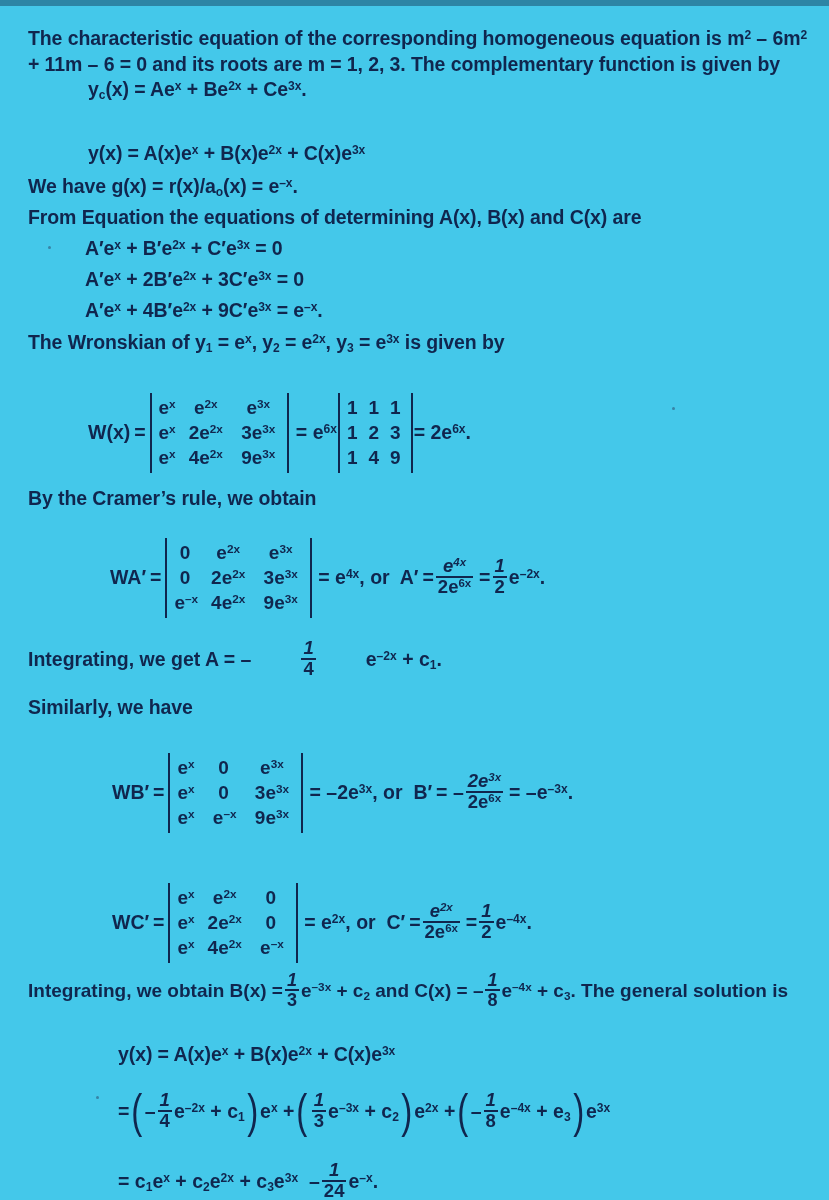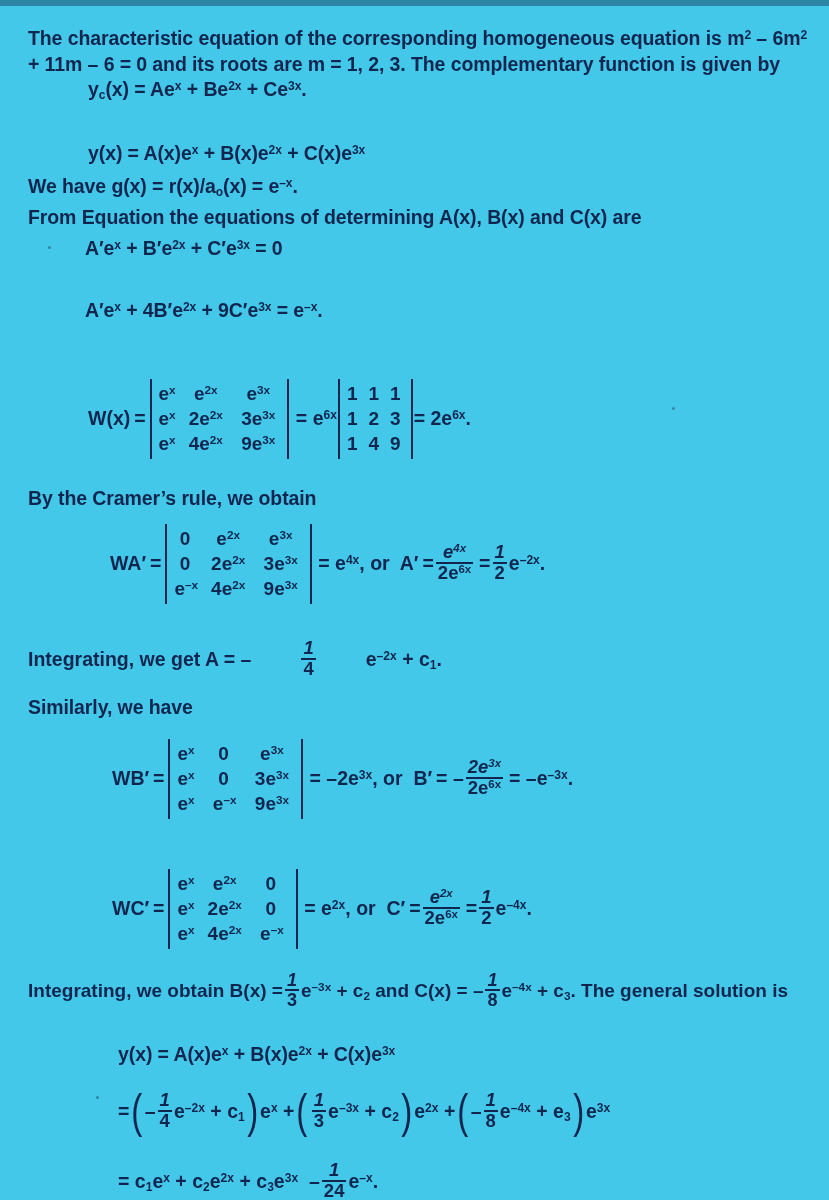--- a/index.html
+++ b/index.html
@@ -61,21 +61,21 @@
   .frac .num { display: block; padding: 0 2px; font-style: italic; }
   .frac .den { display: block; padding: 0 2px; border-top: 2px solid #10264e; }
 
   
   .det {
     display: inline-block;
     vertical-align: middle;
     border-left: 2.5px solid #10264e;
     border-right: 2.5px solid #10264e;
     padding: 2px 3px;
-    margin: 2px 1px;
+    margin: 16px 1px;
   }
   .det table { border-collapse: collapse; }
   .det td {
     padding: 1px 9px 1px 4px;
     font-weight: bold;
     font-size: 19px;
     text-align: left;
     line-height: 1.22;
     white-space: nowrap;
   }
@@ -135,24 +135,30 @@
 
   <div class="ln" style="left:28px; top:165px;">
     We have g(x) = r(x)/a<sub>o</sub>(x) = e<sup>–x</sup>.
   </div>
 
   <div class="speck" style="left:48px; top:236px;"></div>
 
   <div class="ln" style="left:85px; top:227px;">
     A′e<sup>x</sup> + B′e<sup>2x</sup> + C′e<sup>3x</sup> = 0
   </div>
+  <div class="ln" style="left:85px; top:258px;">
+    A′e<sup>x</sup> + 2B′e<sup>2x</sup> + 3C′e<sup>3x</sup> = 0
+  </div>
   <div class="ln" style="left:85px; top:289px;">
     A′e<sup>x</sup> + 4B′e<sup>2x</sup> + 9C′e<sup>3x</sup> = e<sup>–x</sup>.
   </div>
 
+  <div class="ln" style="left:28px; top:321px;">
+    The Wronskian of y<sub>1</sub> = e<sup>x</sup>, y<sub>2</sub> = e<sup>2x</sup>, y<sub>3</sub> = e<sup>3x</sup> is given by
+  </div>
 
   <div class="eqrow" style="left:88px; top:367px;">
     <span class="lbl">W(x) =</span>
     <span class="det">
       <table>
         <tbody>
             <tr>
               <td>e<sup>x</sup></td>
               <td>&nbsp;e<sup>2x</sup></td>
               <td>&nbsp;&nbsp;e<sup>3x</sup></td>

